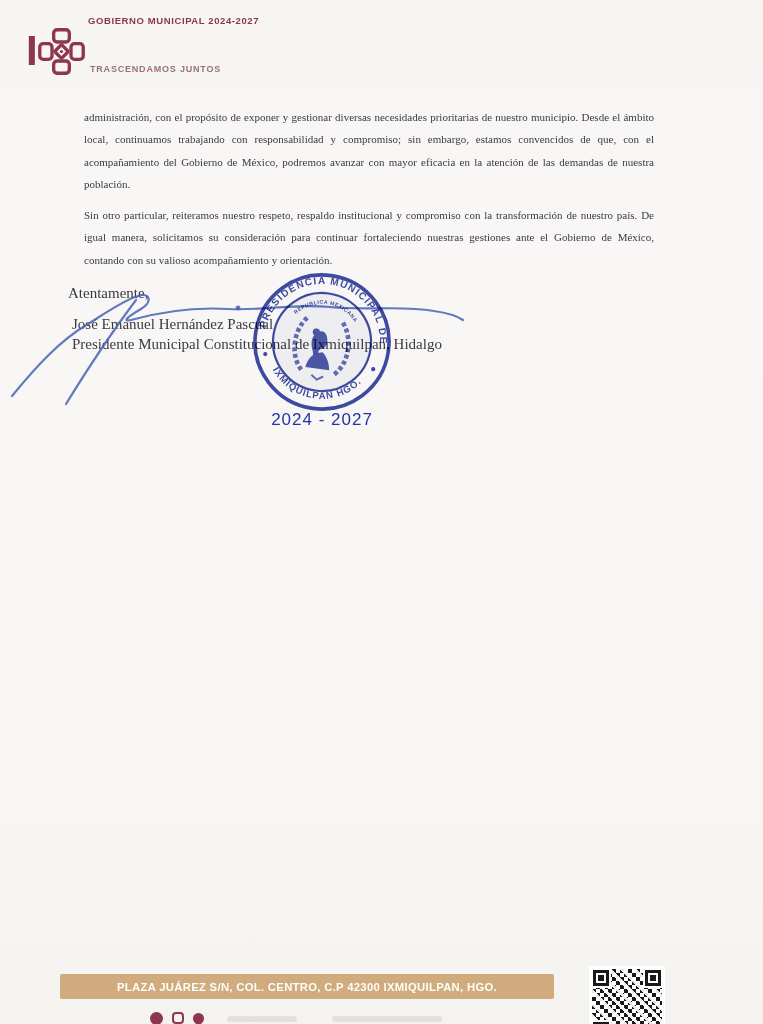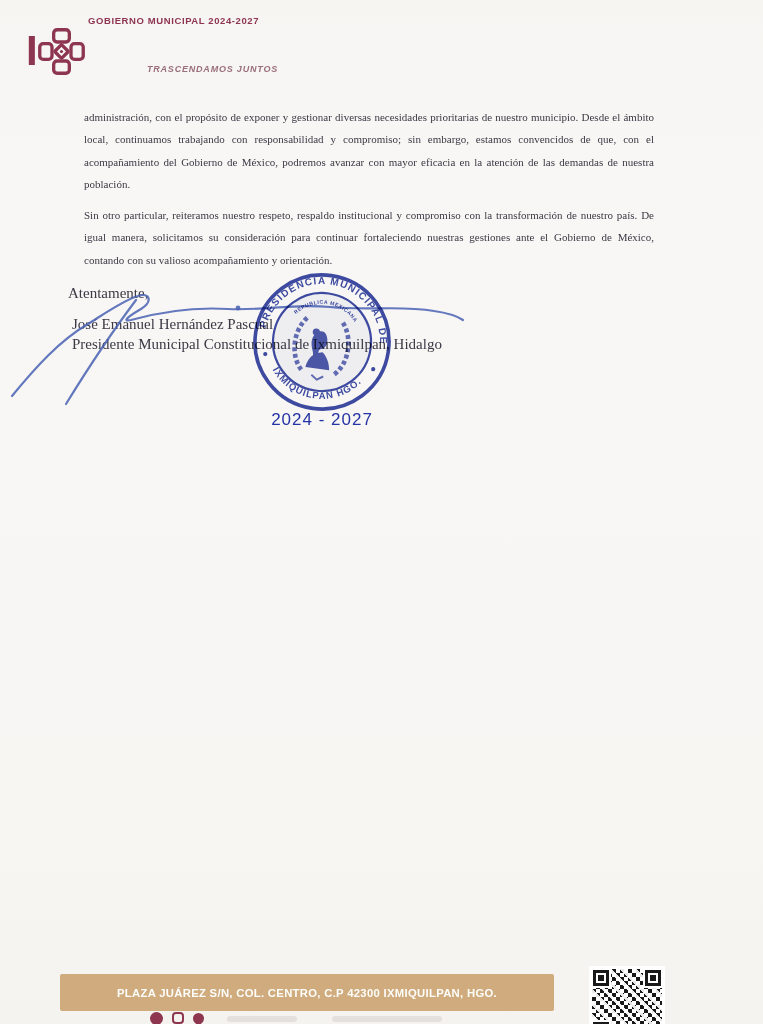--- a/index.html
+++ b/index.html
@@ -20,22 +20,22 @@
     font-size:9.5px; letter-spacing:.6px; color:var(--maroon);
   }
   .logo-row{
     position:absolute; left:26px; top:27px; height:48px;
     display:flex; align-items:center;
     font-family:"Liberation Sans", sans-serif; font-weight:bold;
     font-size:42px; letter-spacing:-.5px; color:var(--maroon); line-height:46px;
   }
   .logo-row .glyph{ width:47px; height:47px; margin:0 1px; }
   .tagline{
-    position:absolute; left:90px; top:64px; width:188px; text-align:right;
-    font-family:"Liberation Sans", sans-serif; font-weight:bold; font-style:italic;
+    position:absolute; left:90px; top:64px; width:188px; text-align:left;
+    font-family:"Liberation Sans", sans-serif; font-weight:bold; 
     font-size:9px; letter-spacing:.8px; color:#9a6f7c;
   }
 
   
   .letter-body{
     position:absolute; left:68px; top:106px; width:586px;
     color:var(--ink);
   }
   .letter-body p.para{
     margin:0 0 9px 16px; font-size:11px; line-height:22.3px; text-align:justify;
@@ -51,21 +51,21 @@
   .stamp-wrap{ position:absolute; left:252px; top:272px; width:140px; height:140px;
     transform:rotate(8deg); opacity:.92; mix-blend-mode:multiply; }
   .stamp-term{
     position:absolute; left:252px; top:410px; width:140px; text-align:center;
     font-family:"Liberation Sans", sans-serif; font-weight:normal;
     font-size:17px; letter-spacing:1px; color:#2433a5;
   }
 
   
   .footer-bar{
-    position:absolute; left:60px; top:974px; width:494px; height:37px;
+    position:absolute; left:60px; top:974px; width:494px; height:25px;
     background:var(--tan); border-radius:2px;
     display:flex; align-items:center; justify-content:center;
     font-family:"Liberation Sans", sans-serif; font-weight:bold;
     font-size:11.3px; letter-spacing:.3px; color:#fdfdfa;
   }
 
   .qr{ position:absolute; left:589px; top:966px; width:76px; height:76px; background:#fff; }
   .qr .modules{
     position:absolute; inset:3px;
     background:

